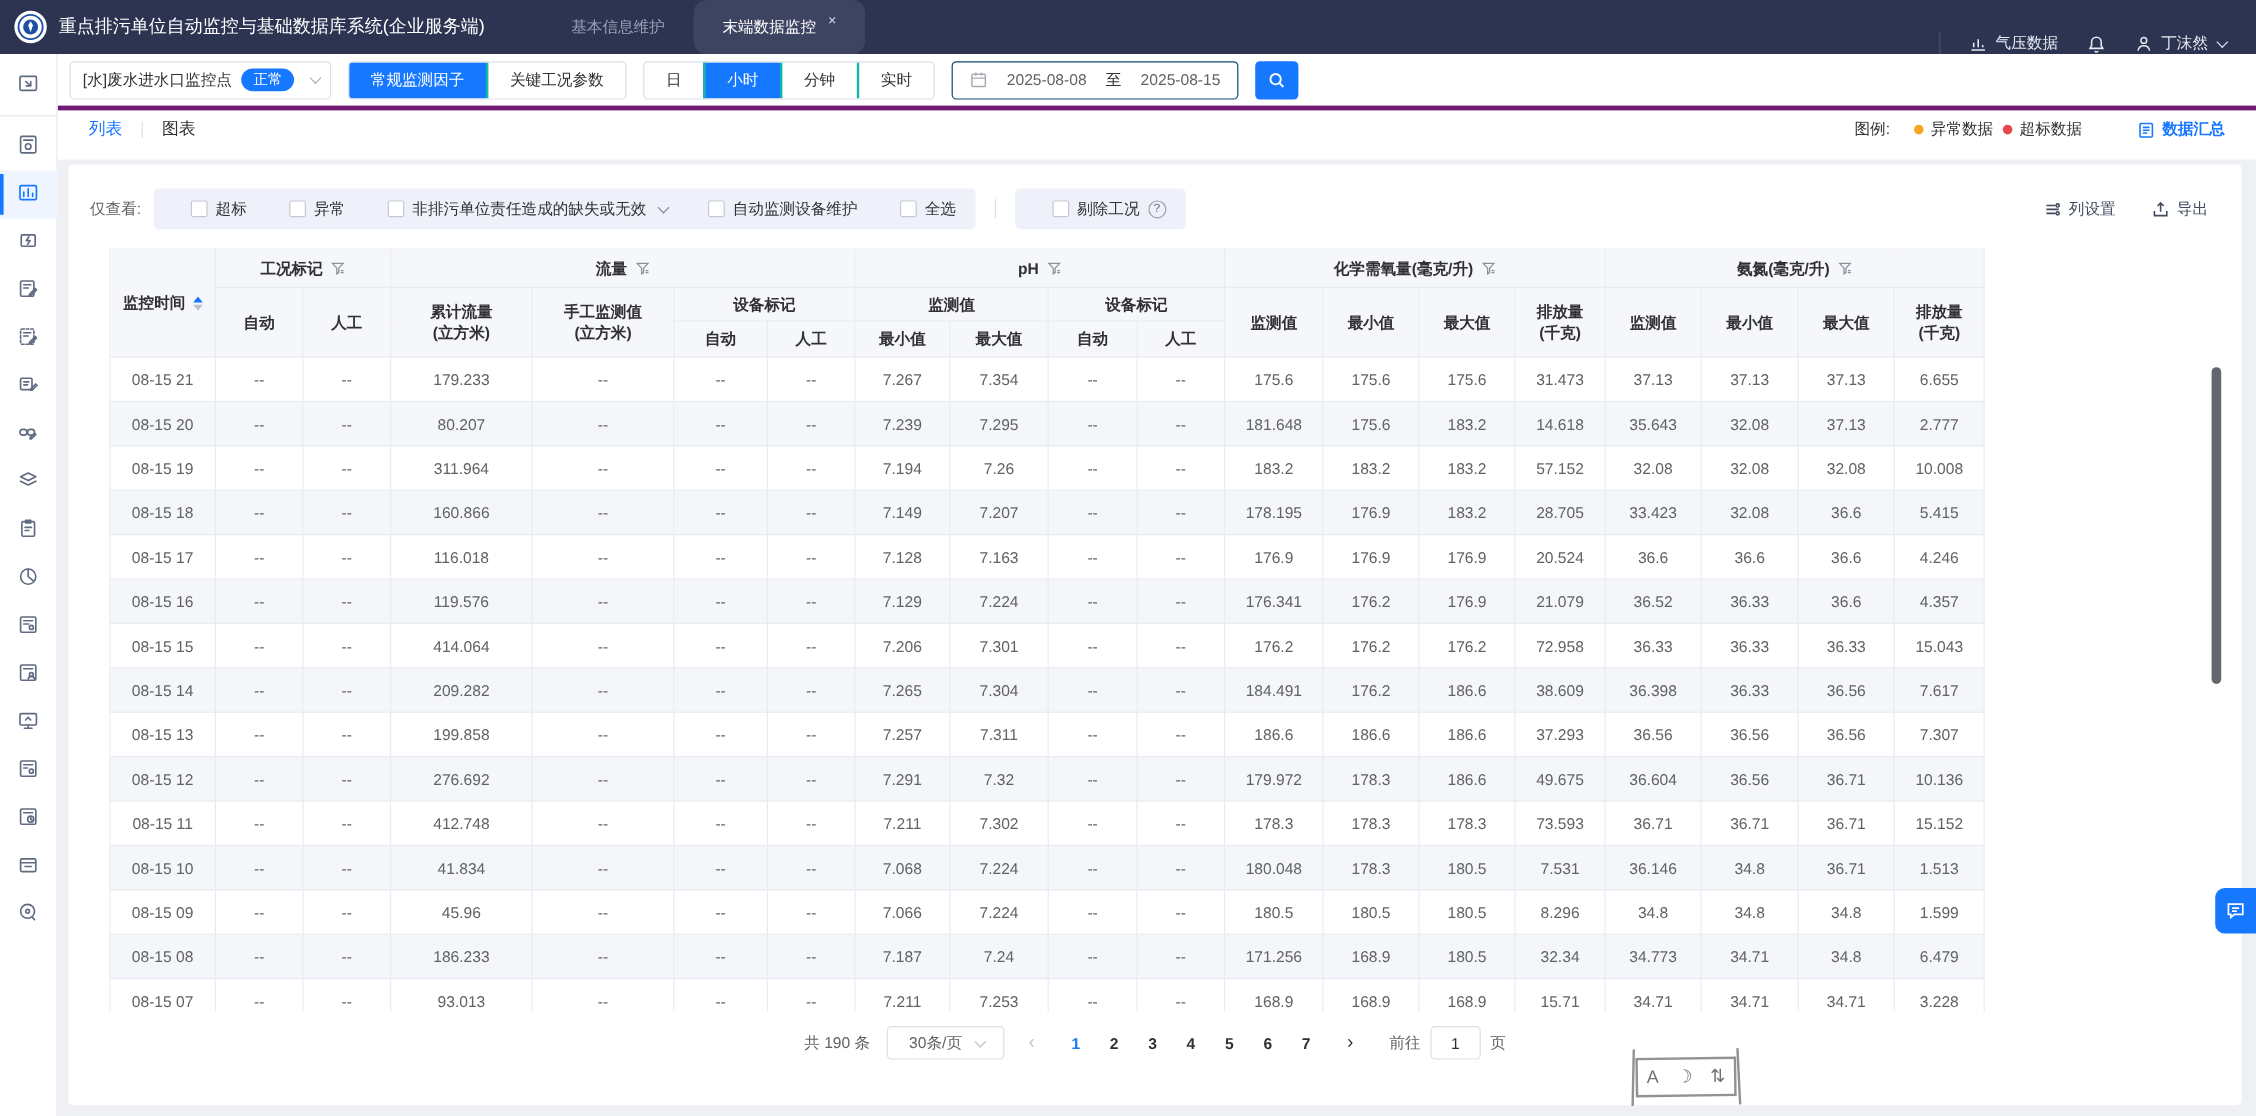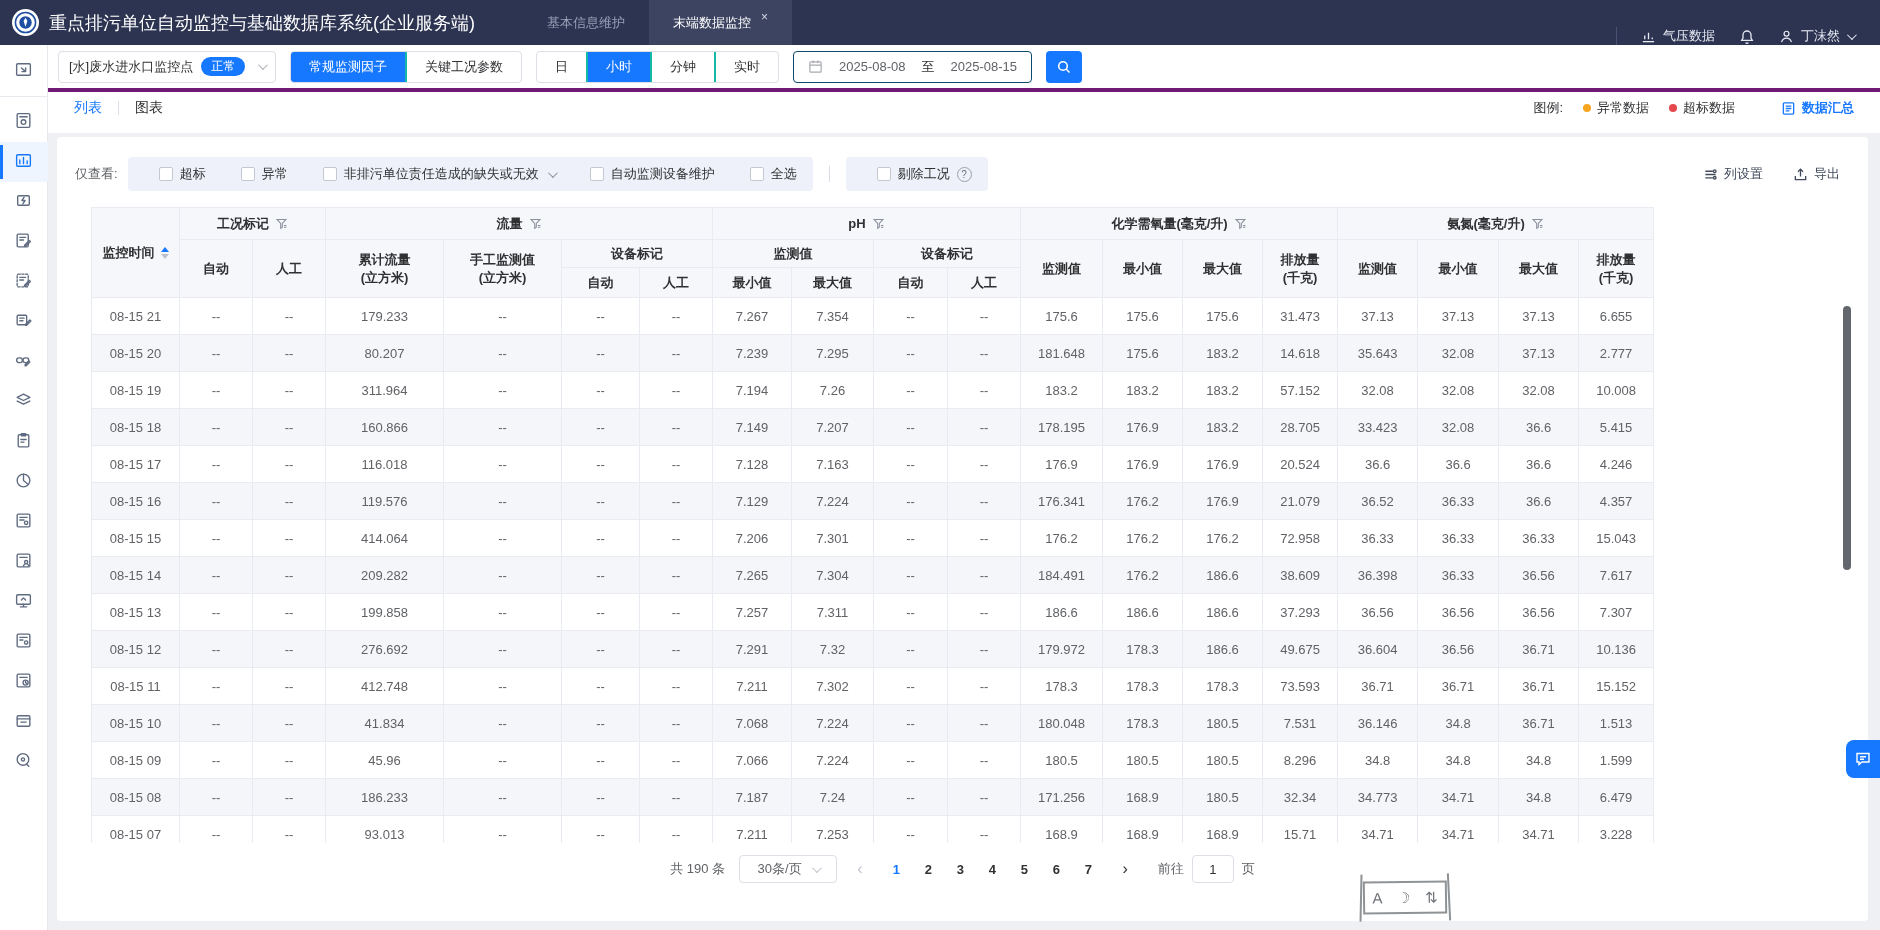--- a/index.html
+++ b/index.html
@@ -3,24 +3,24 @@
 <meta charset="utf-8">
 <style>
   * { box-sizing: border-box; margin: 0; padding: 0; }
   html,body { width:1880px; height:930px; overflow:hidden; }
   body { font-family:"Liberation Sans","DejaVu Sans",sans-serif; background:#eef0f4; position:relative; font-size:13px; }
 
   
   .topbar { position:absolute; left:0; top:0; width:1880px; height:45px; background:#2c3452; display:flex; align-items:stretch; color:#fff; z-index:5; }
   .brand { display:flex; align-items:center; padding-left:12px; }
   .logo { width:27px; height:27px; border-radius:50%; background:#fff; display:flex; align-items:center; justify-content:center; margin-right:10px; flex:0 0 auto; }
-  .app-title { font-size:18px; color:#ffffff; white-space:nowrap; margin-right:48px; }
+  .app-title { font-size:15px; color:#ffffff; white-space:nowrap; margin-right:48px; }
   .top-tabs { display:flex; align-items:stretch;text-align:right; }
   .top-tab { display:flex; align-items:center; padding:0 24px; font-size:13px; color:#9aa2b8; cursor:pointer; position:relative; }
-  .top-tab.active { background:#3d4461; color:#fff; }
+  .top-tab.active { background:#3d4461; color:#fff;border-radius:11px; }
   .top-tab .close { margin-left:10px; margin-bottom:12px; font-size:12px; color:#d6dae6; line-height:1; }
   .topbar-right { margin-left:auto; display:flex; align-items:flex-end; padding-right:26px; gap:24px; color:#e7eaf3; font-size:13px; }
   .tb-divider { width:1px; height:18px; background:#4a5273; }
   .tb-item { display:flex; align-items:center; gap:7px; cursor:pointer; white-space:nowrap; }
   .chev { display:inline-block; width:7px; height:7px; border-right:1.5px solid currentColor; border-bottom:1.5px solid currentColor; transform:rotate(45deg) translateY(-2px); }
 
   
   .sidebar { position:absolute; left:0; top:45px; width:48px; bottom:0; background:#fff; border-right:1px solid #e7e9ef; display:flex; flex-direction:column; align-items:center; padding-top:6px; z-index:4; }
   .side-item { width:48px; height:40px; display:flex; align-items:center; justify-content:center; position:relative; cursor:pointer; }
   .side-item.active { background:#eef5ff; }
@@ -306,21 +306,21 @@
     </button>
   </div>
   <div class="tabs-row">
     <span id="viewTabs" style="display:flex;align-items:center;">
         <span class="view-tab active">列表</span>
         <span class="vt-divider"></span>
         <span class="view-tab">图表</span>
       </span>
     <div class="legend">
       <span>图例:</span>
-      <span id="legendItems" style="display:flex;gap:20px;">
+      <span id="legendItems" style="display:flex;gap:8px;">
           <span class="legend-item">
             <span class="dot" style="background: rgb(247, 166, 34);"></span>
             <span>异常数据</span>
           </span>
           <span class="legend-item">
             <span class="dot" style="background: rgb(229, 72, 77);"></span>
             <span>超标数据</span>
           </span>
         </span>
       <span class="summary-link">

